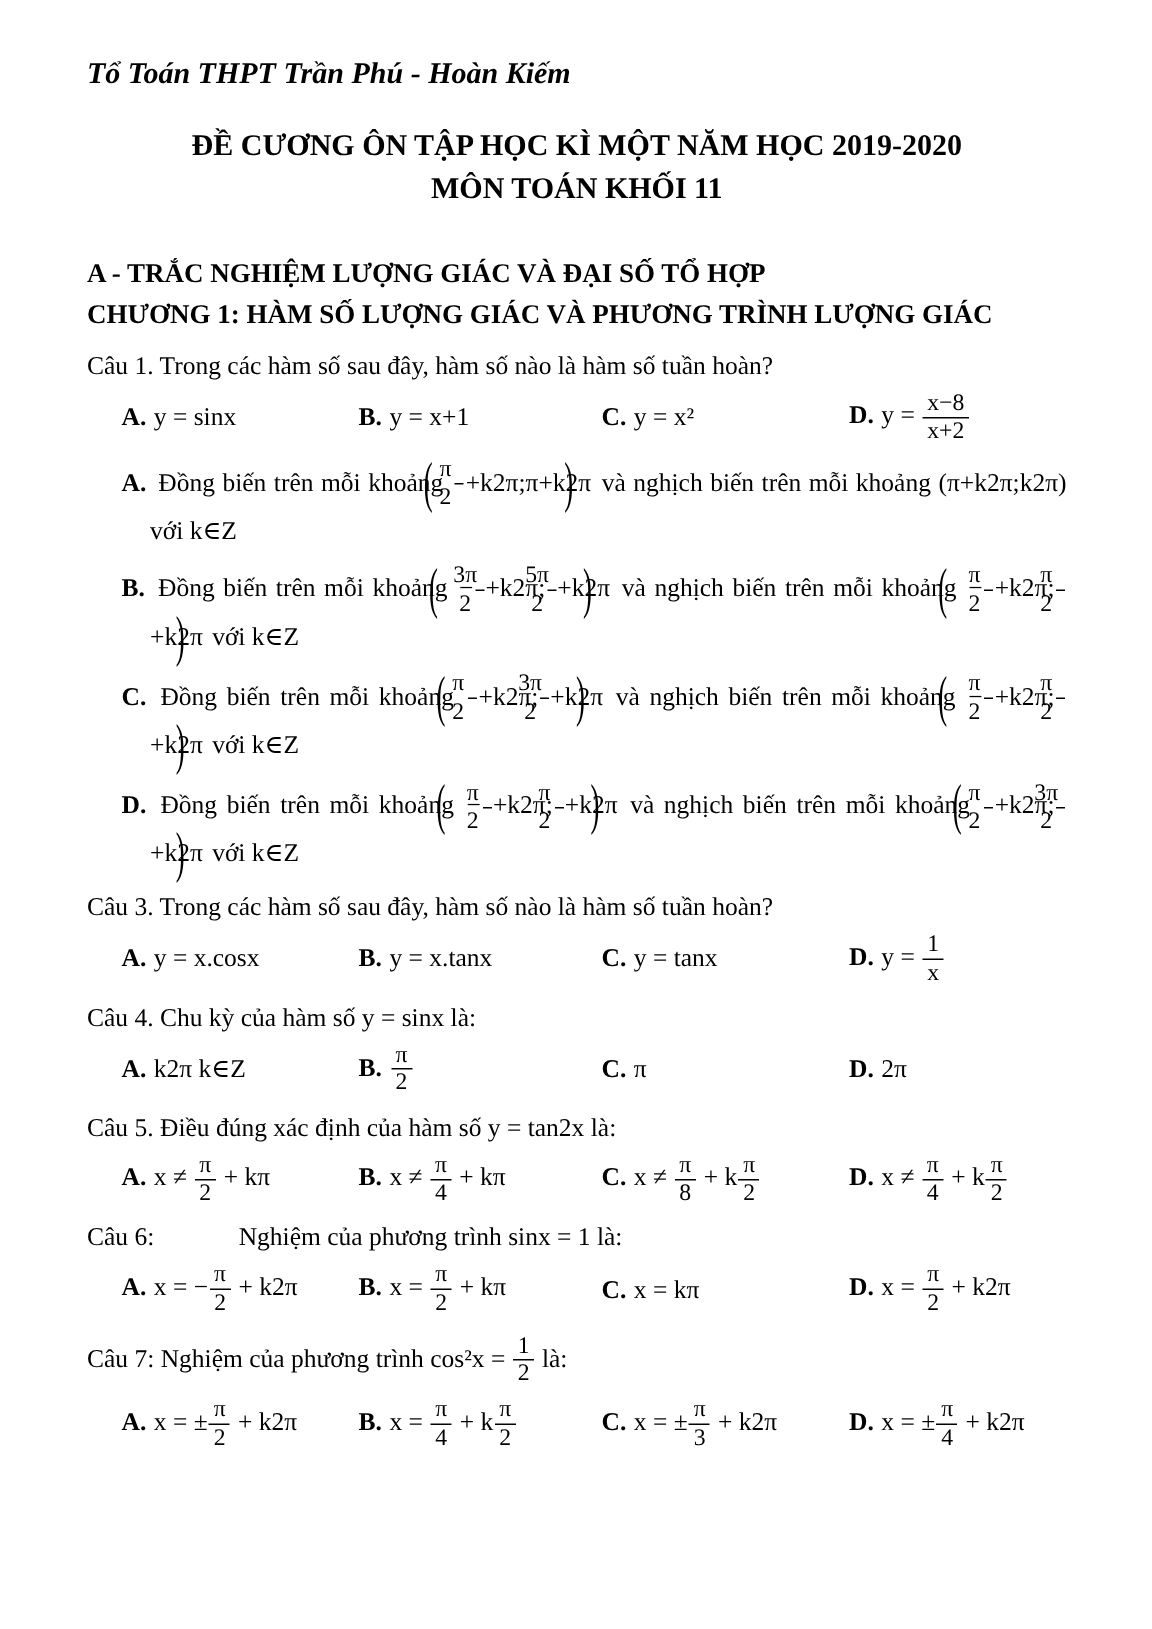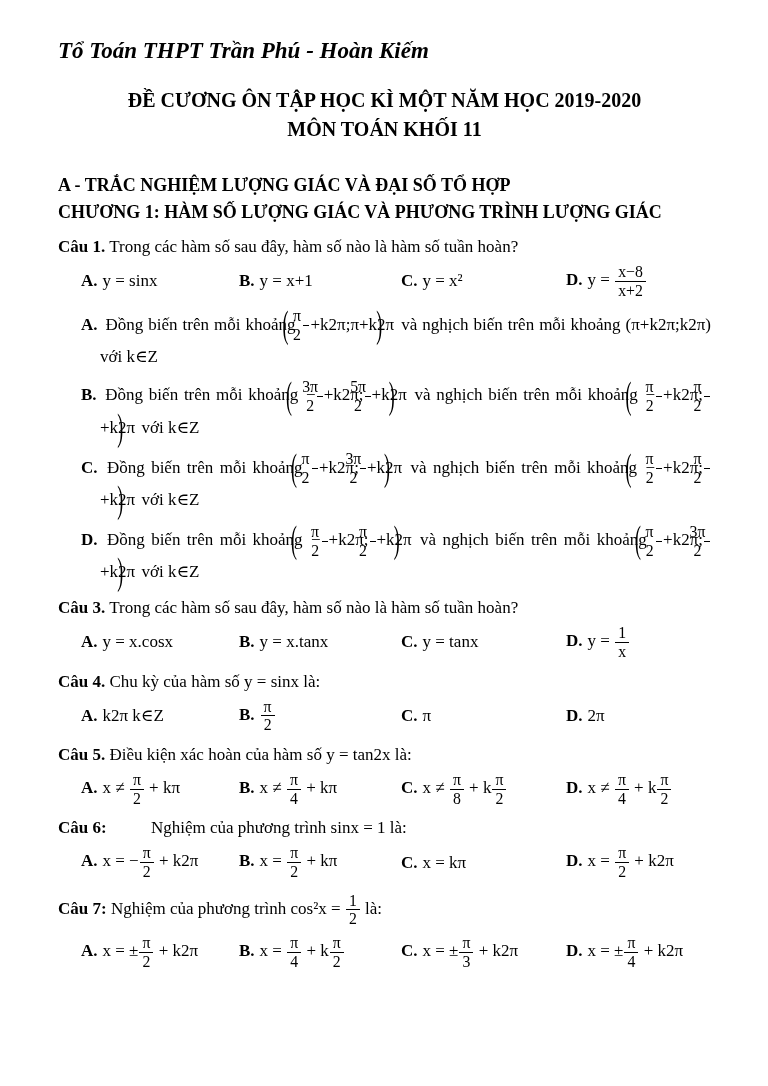--- a/index.html
+++ b/index.html
@@ -2,30 +2,30 @@
 <html><head>
 <meta charset="utf-8">
 <style>
   html,body { margin:0; padding:0; background:#e8e8e8; }
   .page {
     width:768px; height:1086px; margin:0 auto; background:#ffffff;
     box-sizing:border-box; padding:38px 57px 0 58px;
     font-family:"Liberation Serif","DejaVu Serif",serif;
     font-size:17px; color:#000; overflow:hidden;
   }
-  .doc-header { font-weight:bold; font-style:italic; font-size:23px; margin-bottom:22px; }
+  .doc-header { font-weight:bold; font-style:italic; font-size:20px; margin-bottom:22px; }
   .doc-title  { text-align:center; font-weight:bold; font-size:20px; line-height:1.45; }
   .section-head { text-align:left; font-weight:bold; font-size:18px; line-height:1.5; margin:28px 0 6px 0; }
 
   .q { margin:0; }
   .q-line { margin:11px 0 2px 0; }
-  .q-label { font-weight:bold;text-align:right; }
+  .q-label { font-weight:normal;text-align:right; }
   .q-text  { }
   
-  #questions .q:nth-child(6) .q-text { margin-left:40px; }
+  #questions .q:nth-child(6) .q-text { margin-left:52px; }
 
   .opt-row {
     display:grid; grid-template-columns:158px 162px 165px auto;
     margin:6px 0 8px 23px; align-items:center;
   }
   .opt-cell { white-space:nowrap; }
   .opt-key { font-weight:bold; margin-right:5px; }
 
   .opt-long {
     padding-left:42px; text-indent:-19px; text-align:justify;
@@ -135,21 +135,21 @@
           <span class="opt-cell"><span class="opt-key">A.</span><span class="opt-math nowrap">k2π  k∈Z</span></span>
           <span class="opt-cell"><span class="opt-key">B.</span><span class="opt-math nowrap"><span class="frac">
                 <span class="num">π</span>
                 <span class="den">2</span>
               </span></span></span>
           <span class="opt-cell"><span class="opt-key">C.</span><span class="opt-math nowrap">π</span></span>
           <span class="opt-cell"><span class="opt-key">D.</span><span class="opt-math nowrap">2π</span></span>
         </div>
       </div>
       <div class="q">
-        <div class="q-line"><span class="q-label">Câu 5.</span> <span class="q-text">Điều kiện xác hoàn của hàm số y = tan2x là:</span></div>
+        <div class="q-line"><span class="q-label">Câu 5.</span> <span class="q-text">Điều đúng xác định của hàm số y = tan2x là:</span></div>
         <div class="opt-row">
           <span class="opt-cell"><span class="opt-key">A.</span><span class="opt-math nowrap">x ≠ <span class="frac">
                 <span class="num">π</span>
                 <span class="den">2</span>
               </span> + kπ</span></span>
           <span class="opt-cell"><span class="opt-key">B.</span><span class="opt-math nowrap">x ≠ <span class="frac">
                 <span class="num">π</span>
                 <span class="den">4</span>
               </span> + kπ</span></span>
           <span class="opt-cell"><span class="opt-key">C.</span><span class="opt-math nowrap">x ≠ <span class="frac">

